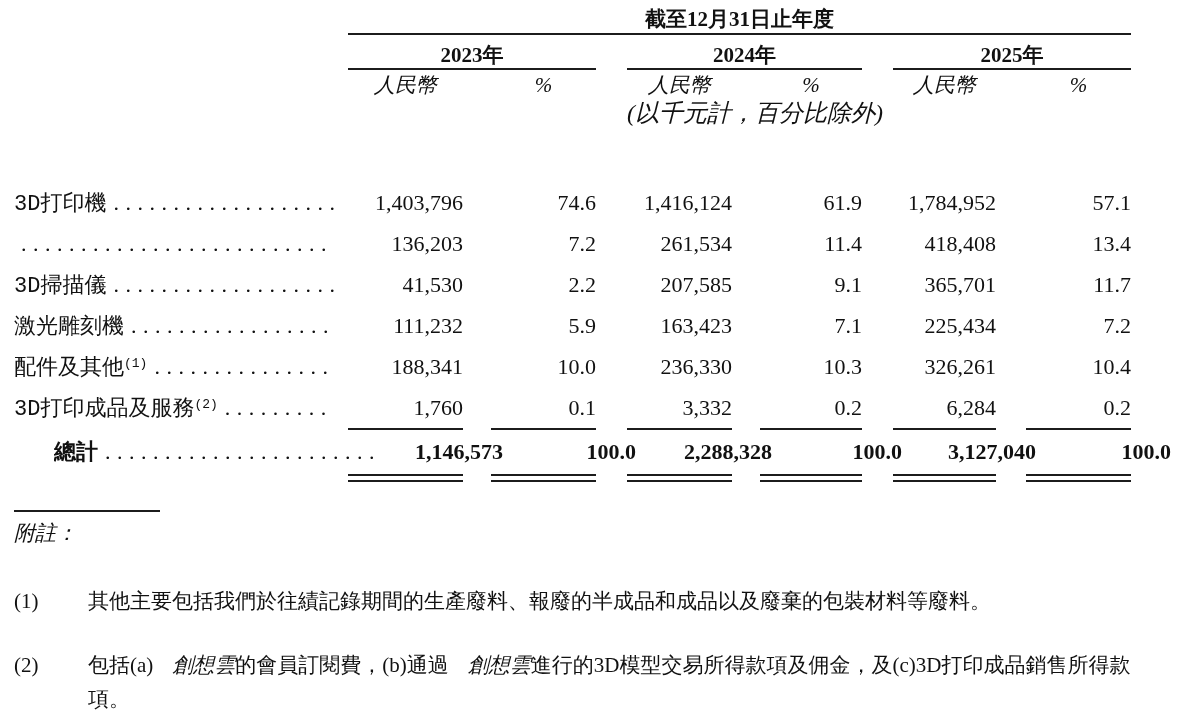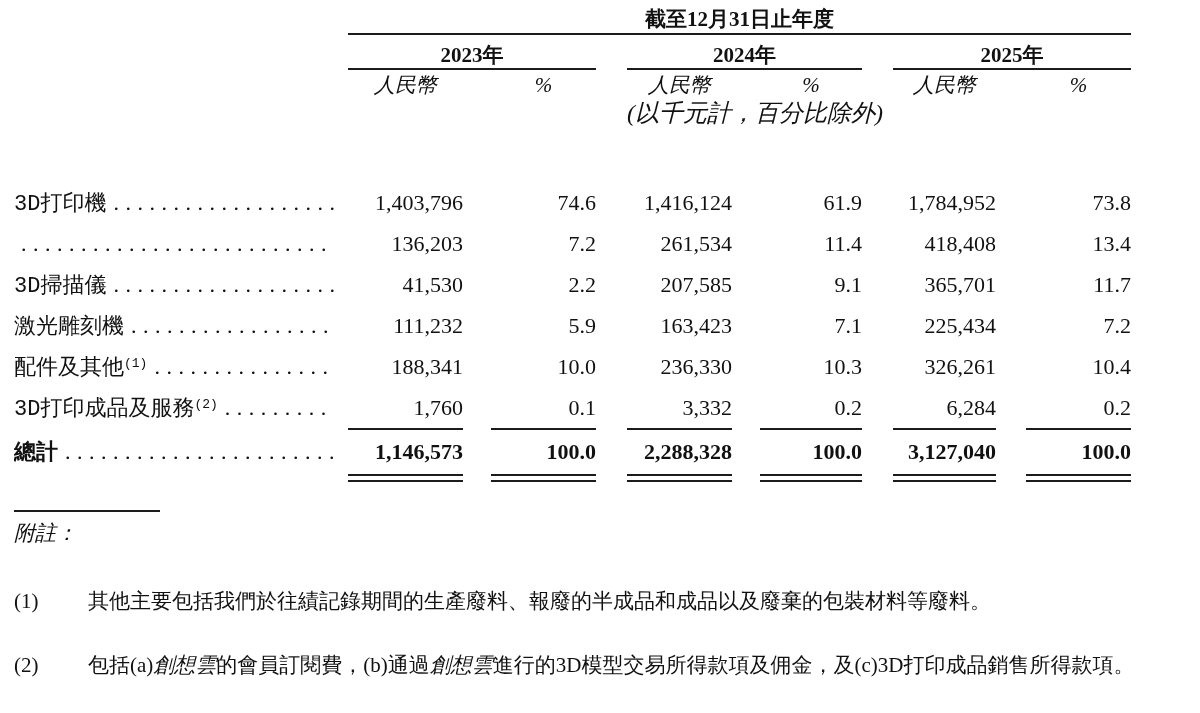--- a/index.html
+++ b/index.html
@@ -61,35 +61,35 @@
   .lbl .lt { white-space: nowrap; font-family: Liberation Mono, monospace; }
   .leader {
     flex: 1; overflow: hidden; white-space: nowrap;
     letter-spacing: 6.5px; margin-left: 7px; font-size: 22px; font-weight: normal;
   }
   .sup { font-size: 13px; position: relative; top: -7px; line-height: 0; }
 
   
   .r-rule { height: 2px; }
   .r-rule .rl { border-top: 2px solid #1c1c1c; height: 0; align-self: start; }
-  .r-total { height: 44px; font-size: 22px; line-height: 44px; font-weight: bold; }
+  .r-total { height: 44px; font-size: 22px; line-height: 44px; font-weight: bold; margin-left: 40px; }
   .r-double { height: 8px; }
   .r-double .rl {
     border-top: 2px solid #1c1c1c; border-bottom: 2px solid #1c1c1c;
     height: 8px; align-self: start;
   }
 
   
   .notes { margin-top: 28px; }
   .notes-rule { width: 146px; border-top: 2px solid #1c1c1c; }
   .notes-heading { font-style: italic; font-size: 21px; margin-top: 8px; line-height: 26px; }
   .note { display: flex; margin-top: 38px; font-size: 21px; line-height: 34px; }
   .note .n-num { width: 74px; flex: none; }
   .note .n-text { width: 1052px; }
-  .it { font-style: italic; }
+  .it { font-style: italic; padding-left: 19px; }
 </style>
 </head>
 <body>
 
 <div class="page">
 
   <div class="g r-title">
     <div class="t sp-all">截至12月31日止年度</div>
   </div>
 
@@ -114,21 +114,21 @@
   <div class="g trow">
     <div class="lbl c-lbl">
         <span class="lt"><span>3D打印機</span><span class="sup"></span></span>
         <span class="leader">............................................................</span>
       </div>
     <div class="num c-r23">1,403,796</div>
     <div class="num c-p23">74.6</div>
     <div class="num c-r24">1,416,124</div>
     <div class="num c-p24">61.9</div>
     <div class="num c-r25">1,784,952</div>
-    <div class="num c-p25">73.8</div>
+    <div class="num c-p25">57.1</div>
   </div>
 
   <div class="g trow">
     <div class="lbl c-lbl">
         <span class="leader">............................................................</span>
       </div>
     <div class="num c-r23">136,203</div>
     <div class="num c-p23">7.2</div>
     <div class="num c-r24">261,534</div>
     <div class="num c-p24">11.4</div>

